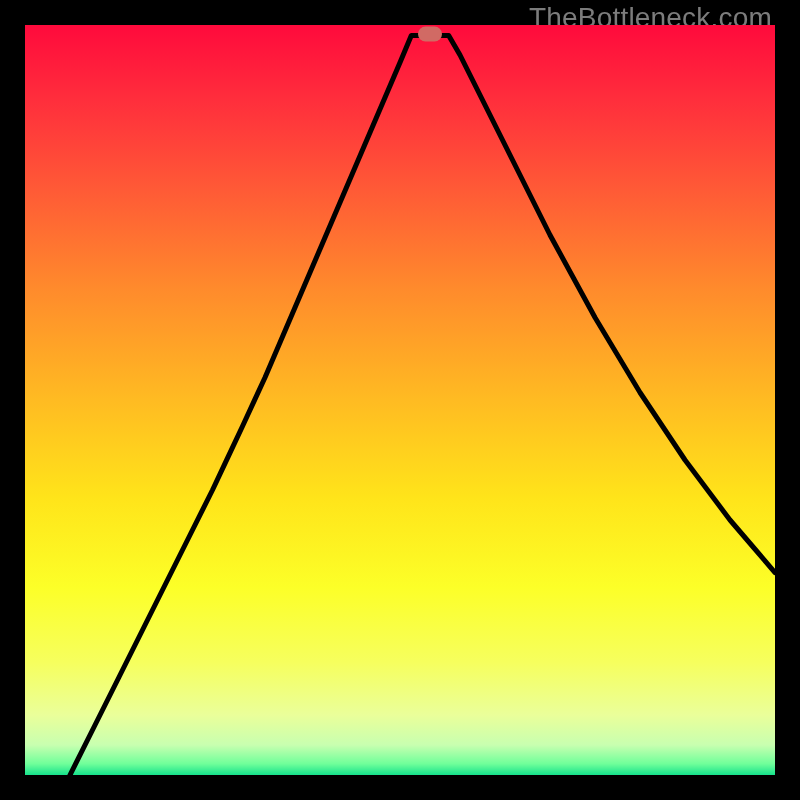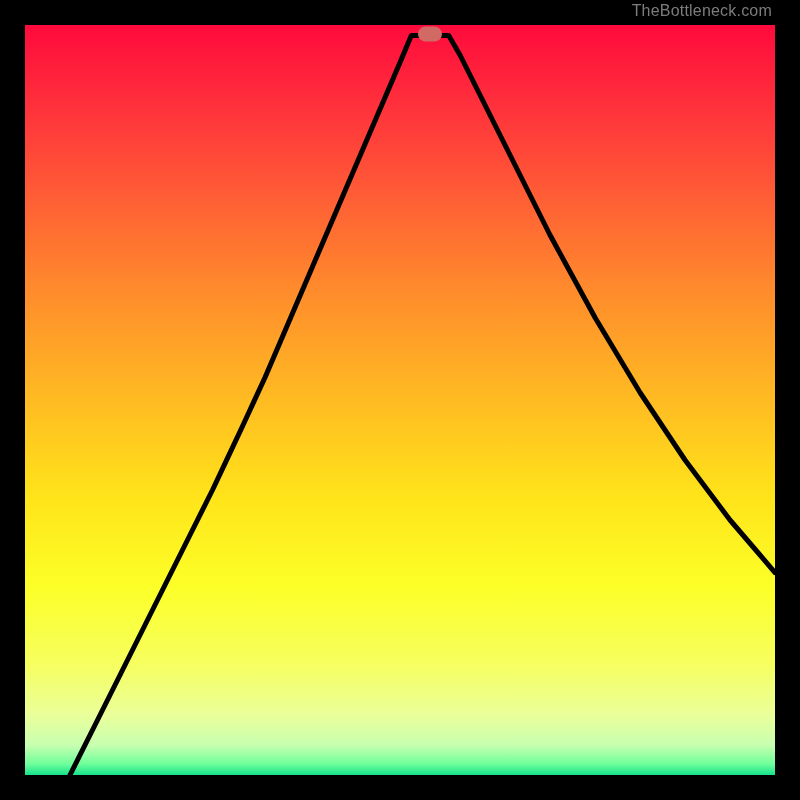--- a/index.html
+++ b/index.html
@@ -43,21 +43,21 @@
       #c8ffb0 96%,
       #70ff9a 98.5%,
       #16e28c 100%
     );
   }
   .attribution {
     position: absolute;
     top: 2px;
     right: 28px;
     color: #7c7c7c;
-    font-size: 16px;
+    font-size: 28px;
     letter-spacing: 0.2px;
     font-weight: 500;
   }
   svg.curve {
     position: absolute;
     top: 0; left: 0;
     width: 100%;
     height: 100%;
     overflow: visible;
   }

